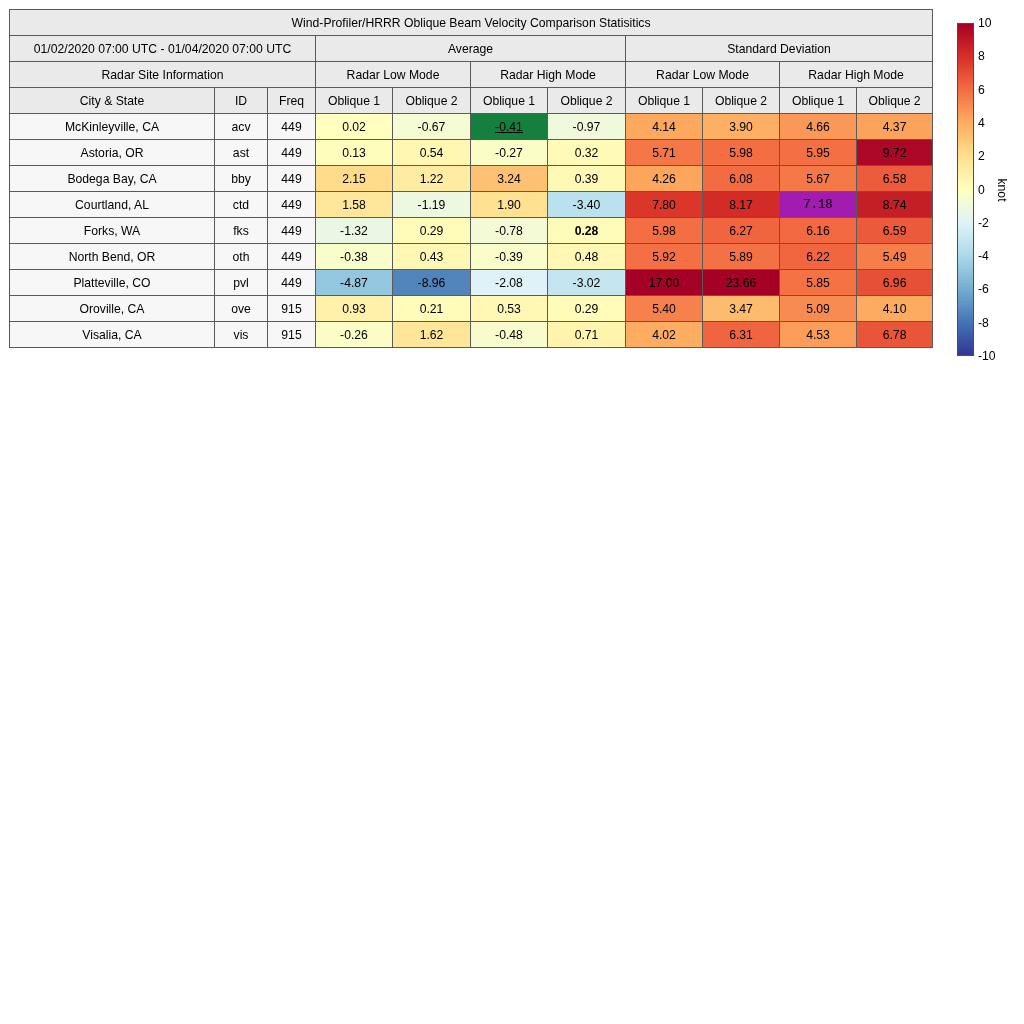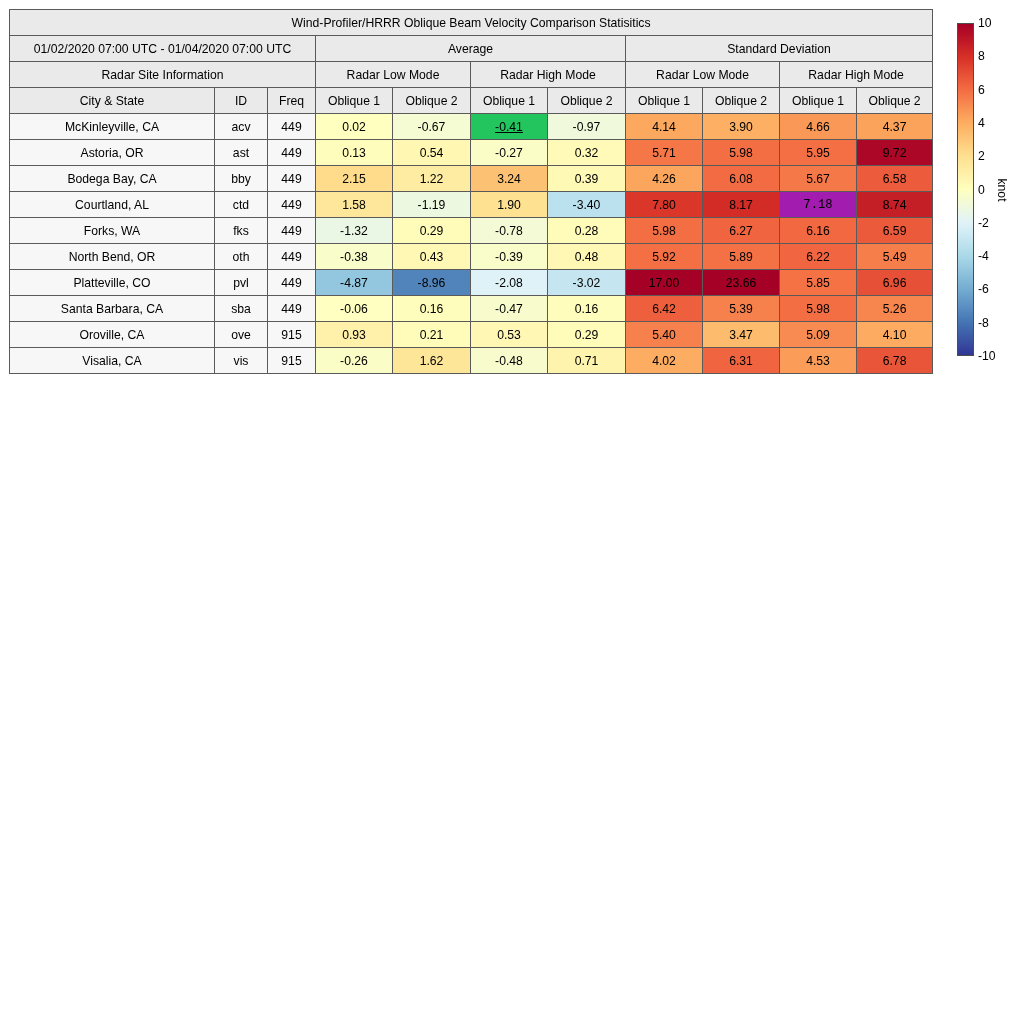--- a/index.html
+++ b/index.html
@@ -114,21 +114,21 @@
         <td class="hdr">Oblique 2</td>
       </tr>
     </tbody>
     <tbody id="data-body">
         <tr>
           <td class="sitecell">McKinleyville, CA</td>
           <td class="sitecell">acv</td>
           <td class="sitecell">449</td>
           <td class="num" style="background: rgb(255, 255, 191);">0.02</td>
           <td class="num" style="background: rgb(245, 251, 210);">-0.67</td>
-          <td class="num" style="background: #22c55e; text-decoration: underline;">-0.41</td>
+          <td class="num" style="background: #15803d; text-decoration: underline;">-0.41</td>
           <td class="num" style="background: rgb(240, 249, 219);">-0.97</td>
           <td class="num" style="background: rgb(252, 169, 95);">4.14</td>
           <td class="num" style="background: rgb(253, 176, 99);">3.90</td>
           <td class="num" style="background: rgb(250, 153, 87);">4.66</td>
           <td class="num" style="background: rgb(251, 162, 91);">4.37</td>
         </tr>
         <tr>
           <td class="sitecell">Astoria, OR</td>
           <td class="sitecell">ast</td>
           <td class="sitecell">449</td>
@@ -167,21 +167,21 @@
           <td class="num" style="background: #a21caf; font-family: Liberation Mono, monospace;">7.18</td>
           <td class="num" style="background: rgb(196, 30, 39);">8.74</td>
         </tr>
         <tr>
           <td class="sitecell">Forks, WA</td>
           <td class="sitecell">fks</td>
           <td class="sitecell">449</td>
           <td class="num" style="background: rgb(235, 247, 229);">-1.32</td>
           <td class="num" style="background: rgb(255, 251, 184);">0.29</td>
           <td class="num" style="background: rgb(243, 250, 213);">-0.78</td>
-          <td class="num" style="background: rgb(255, 251, 184);">0.28</td>
+          <td class="num" style="background: rgb(255, 251, 184); font-weight: bold;">0.28</td>
           <td class="num" style="background: rgb(244, 110, 67);">5.98</td>
           <td class="num" style="background: rgb(240, 101, 63);">6.27</td>
           <td class="num" style="background: rgb(242, 104, 65);">6.16</td>
           <td class="num" style="background: rgb(235, 91, 59); text-align: center;">6.59</td>
         </tr>
         <tr>
           <td class="sitecell">North Bend, OR</td>
           <td class="sitecell">oth</td>
           <td class="sitecell">449</td>
           <td class="num" style="background: rgb(249, 253, 202);">-0.38</td>
@@ -198,33 +198,20 @@
           <td class="sitecell">pvl</td>
           <td class="sitecell">449</td>
           <td class="num" style="background: rgb(147, 198, 223);">-4.87</td>
           <td class="num" style="background: rgb(82, 132, 188);">-8.96</td>
           <td class="num" style="background: rgb(222, 242, 247);">-2.08</td>
           <td class="num" style="background: rgb(197, 230, 240);">-3.02</td>
           <td class="num" style="background: rgb(165, 0, 38);">17.00</td>
           <td class="num" style="background: rgb(165, 0, 38);">23.66</td>
           <td class="num" style="background: rgb(245, 114, 69);">5.85</td>
           <td class="num" style="background: rgb(230, 80, 54);">6.96</td>
-        </tr>
-        <tr>
-          <td class="sitecell">Santa Barbara, CA</td>
-          <td class="sitecell">sba</td>
-          <td class="sitecell">449</td>
-          <td class="num" style="background: rgb(254, 255, 193);">-0.06</td>
-          <td class="num" style="background: rgb(255, 253, 187);">0.16</td>
-          <td class="num" style="background: rgb(248, 252, 204);">-0.47</td>
-          <td class="num" style="background: rgb(255, 253, 187);">0.16</td>
-          <td class="num" style="background: rgb(238, 96, 61);">6.42</td>
-          <td class="num" style="background: rgb(247, 129, 76);">5.39</td>
-          <td class="num" style="background: rgb(244, 110, 67);">5.98</td>
-          <td class="num" style="background: rgb(247, 133, 78);">5.26</td>
         </tr>
         <tr>
           <td class="sitecell">Oroville, CA</td>
           <td class="sitecell">ove</td>
           <td class="sitecell">915</td>
           <td class="num" style="background: rgb(255, 241, 169);">0.93</td>
           <td class="num" style="background: rgb(255, 252, 186);">0.21</td>
           <td class="num" style="background: rgb(255, 247, 179);">0.53</td>
           <td class="num" style="background: rgb(255, 251, 184);">0.29</td>
           <td class="num" style="background: rgb(247, 129, 76);">5.40</td>

